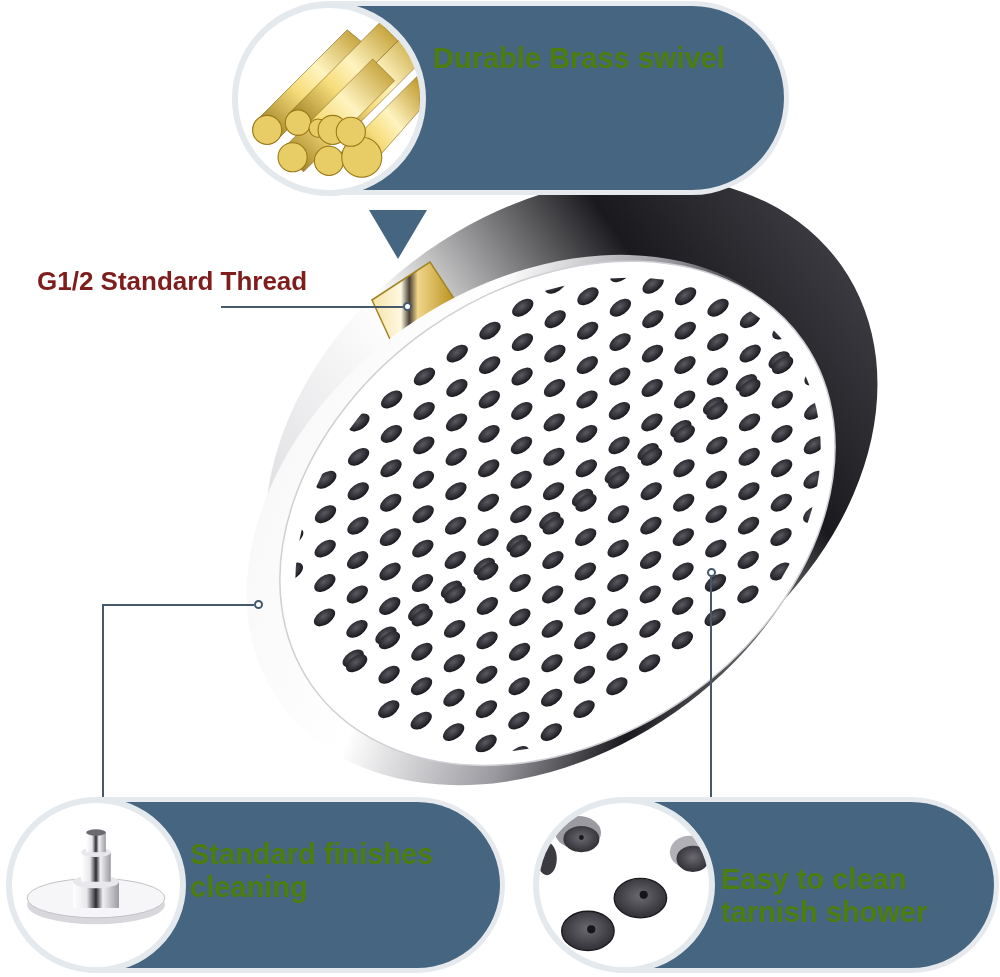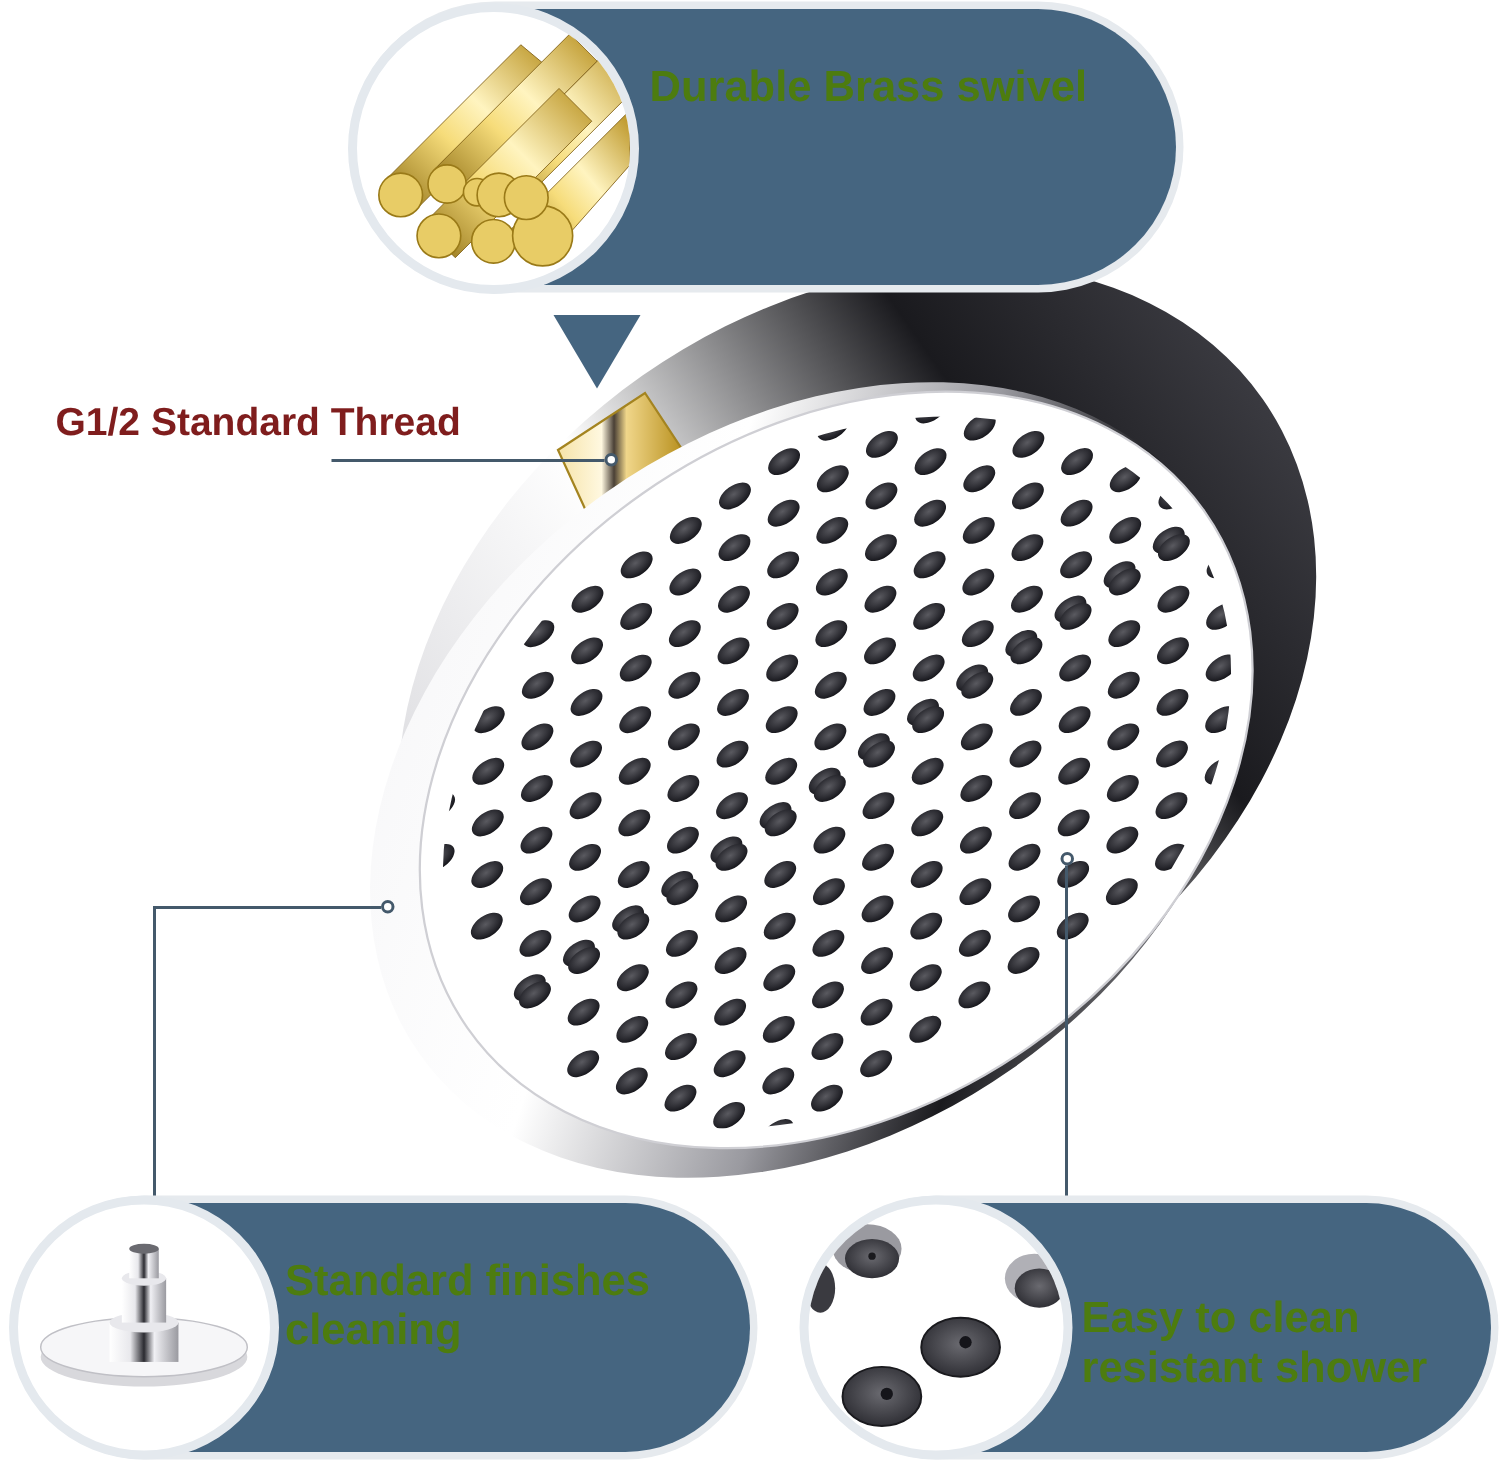--- a/index.html
+++ b/index.html
@@ -243,16 +243,16 @@
       <ellipse cx="92" cy="34" rx="10" ry="8" fill="url(#rub)"></ellipse>
       <ellipse cx="3" cy="34" rx="6" ry="10" fill="#3a3a40"></ellipse>
       <ellipse cx="60" cy="58" rx="16" ry="12" fill="url(#rub)" stroke="#1a1a1e" stroke-width="0.8"></ellipse>
       <circle cx="62" cy="56" r="2.5" fill="#15151a"></circle>
       <ellipse cx="28" cy="78" rx="16" ry="12" fill="url(#rub)" stroke="#1a1a1e" stroke-width="0.8"></ellipse>
       <circle cx="30" cy="77" r="2.5" fill="#15151a"></circle>
     </svg>
   </div>
   <div class="pill-text" style="left:721px; top:835px;margin-top:28px;">
     <span>Easy to clean</span>
-    <span>resistant shower</span>
+    <span>tarnish shower</span>
   </div>
 
 </div>
 
 </body></html>

